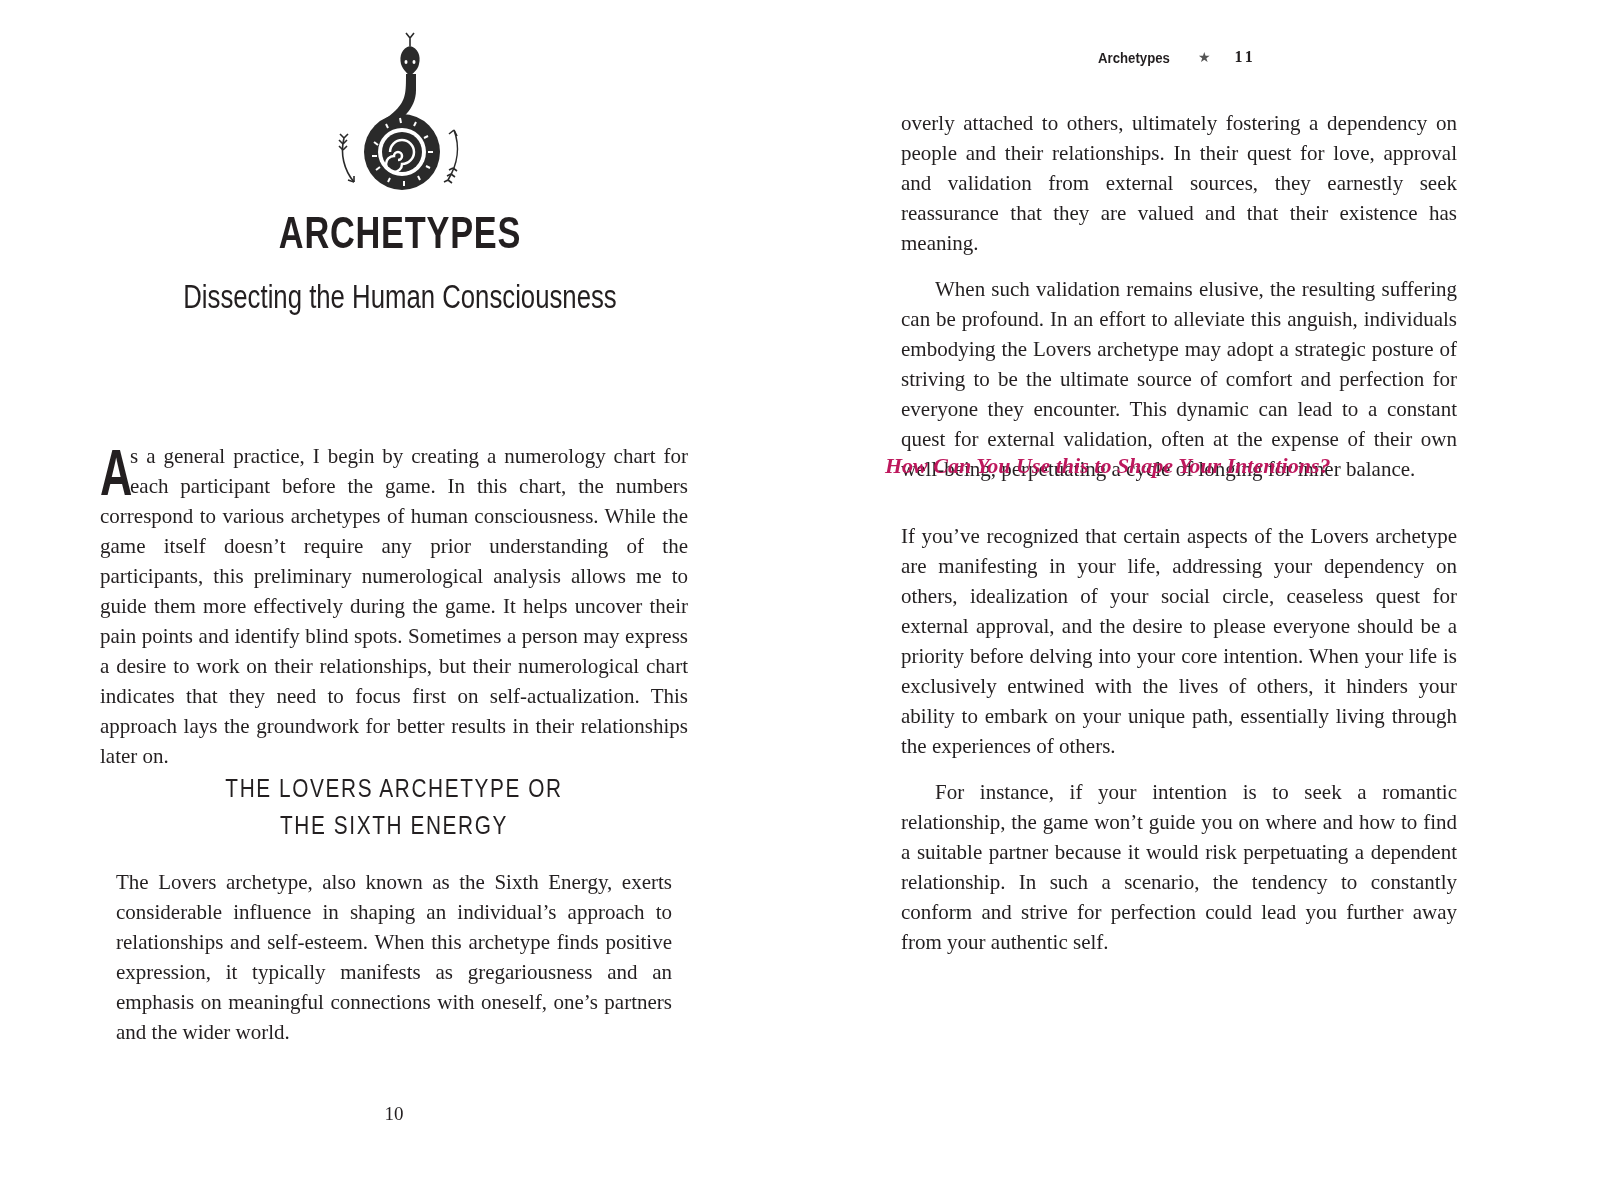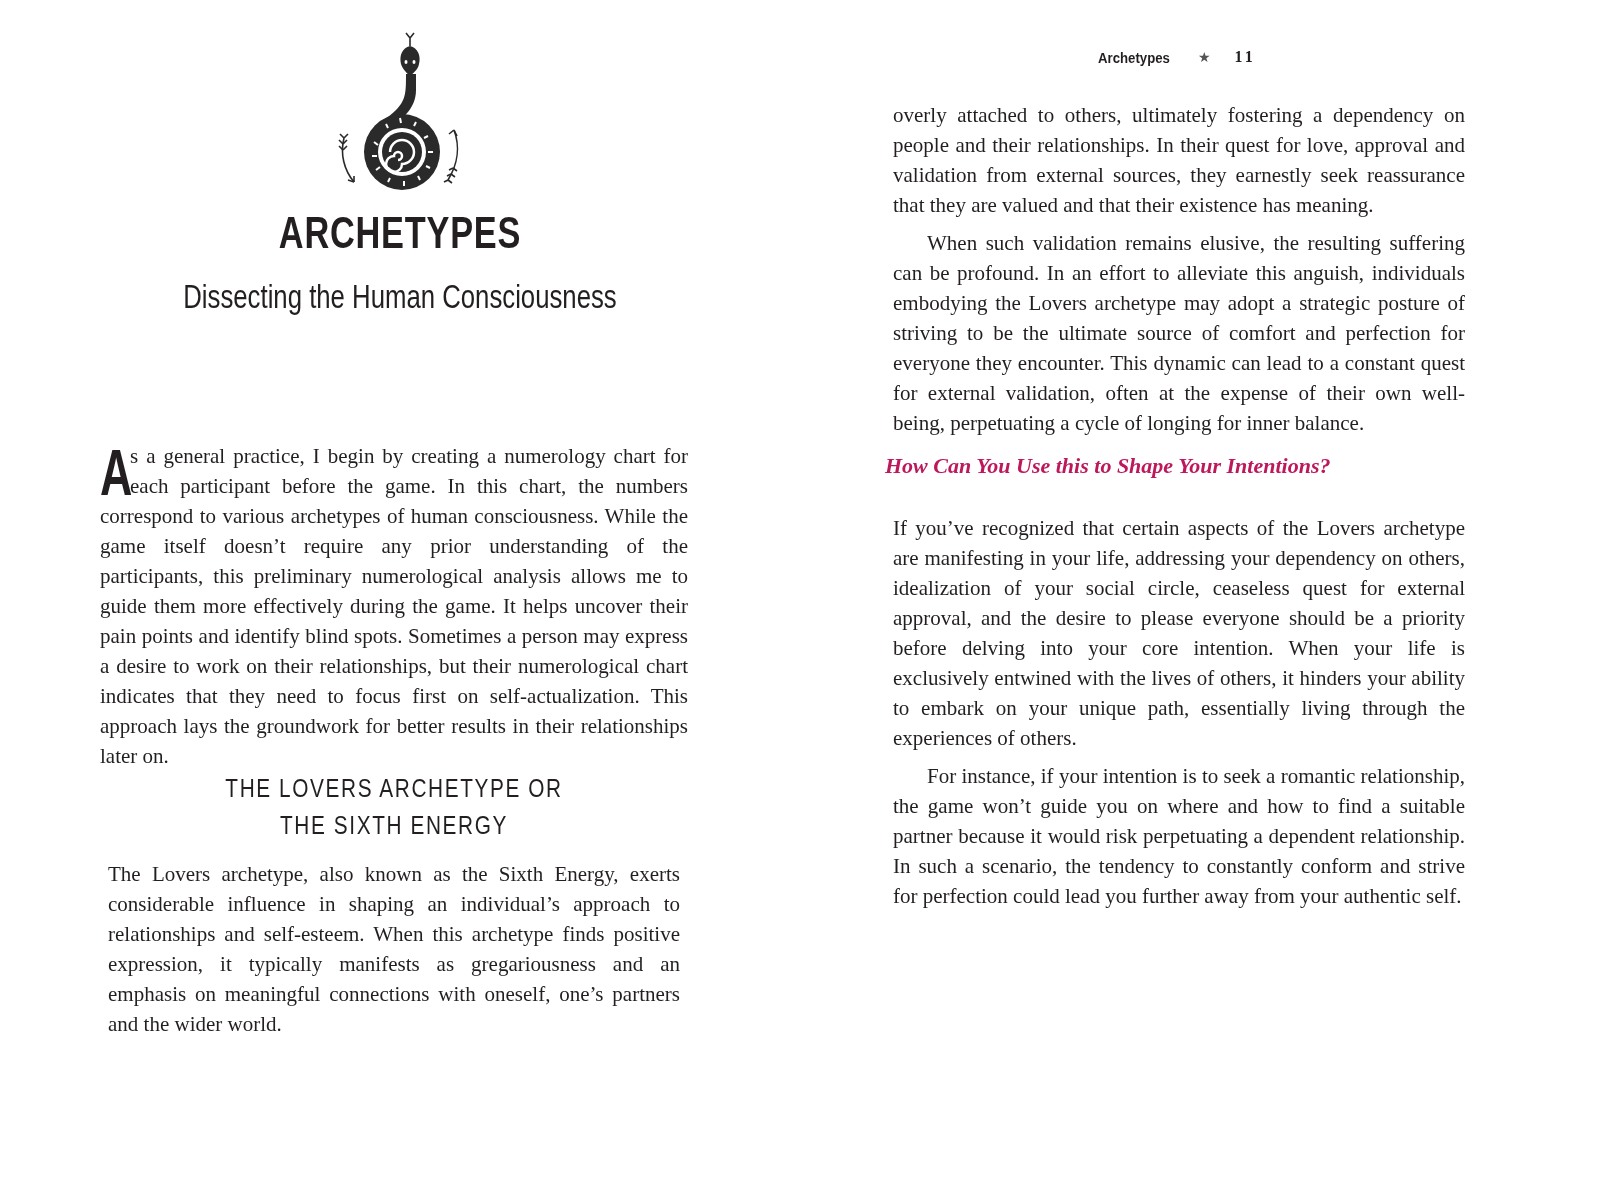--- a/index.html
+++ b/index.html
@@ -19,21 +19,21 @@
   .chapter-subtitle {
     position: absolute; left: 100px; width: 600px; top: 278px; text-align: center;
     font-family: "Liberation Sans", "DejaVu Sans", sans-serif;
     font-size: 33px; transform: scaleX(0.78); transform-origin: center; color: #231f20;
   }
 
   .text-block {
     position: absolute; font-family: "Liberation Serif", "DejaVu Serif", serif;
     font-size: 21px; line-height: 30px; text-align: justify; color: #231f20;
   }
-  .text-block p { margin: 8px; }
+  .text-block p { margin: 16px; }
   .text-block p.indent { text-indent: 34px; }
 
   .intro { left: 100px; width: 588px; top: 441px; }
   .dropcap {
     float: left; font-family: "Liberation Sans", "DejaVu Sans", sans-serif; font-weight: bold;
     font-size: 64px; line-height: 52px; margin: 6px 4px 0 0; transform: scaleX(0.7); transform-origin: left top;
     width: 26px;
   }
 
   .section-heading {
@@ -121,20 +121,21 @@
 
   <div class="section-heading">
     <div>THE LOVERS ARCHETYPE OR</div>
     <div>THE SIXTH ENERGY</div>
   </div>
 
   <div class="text-block section-body">
     <p>The Lovers archetype, also known as the Sixth Energy, exerts considerable influence in shaping an individual’s approach to relationships and self-esteem. When this archetype finds positive expression, it typically manifests as gregariousness and an emphasis on meaningful connections with oneself, one’s partners and the wider world.</p>
   </div>
 
+  <div class="folio-left">10</div>
 </div>
 
 <div class="running-head">
   <span class="rh-title">Archetypes</span>
   <span class="rh-star">★</span>
   <span class="rh-num">11</span>
 </div>
 
 <div class="text-block right-body1">
   <p>overly attached to others, ultimately fostering a dependency on people and their relationships. In their quest for love, approval and validation from external sources, they earnestly seek reassurance that they are valued and that their existence has meaning.</p>

